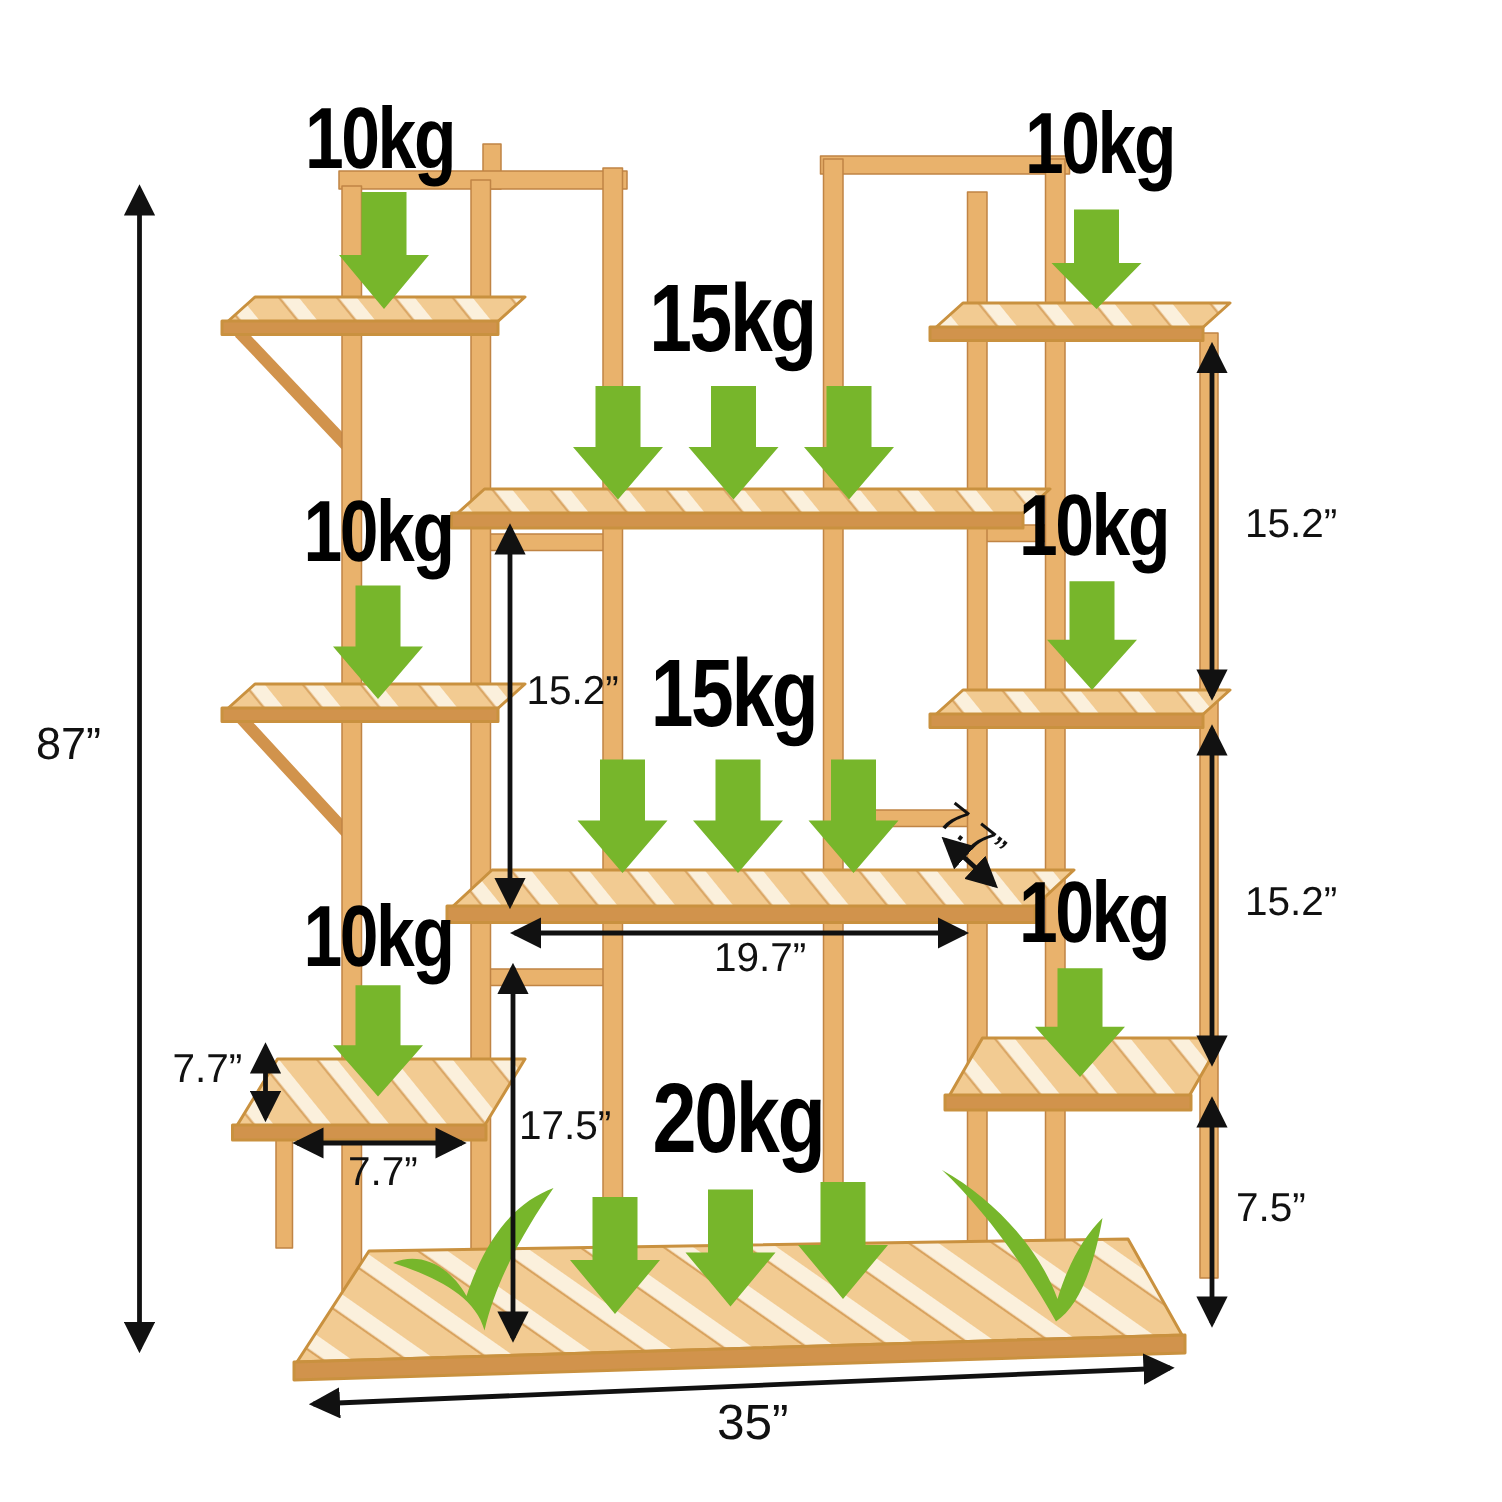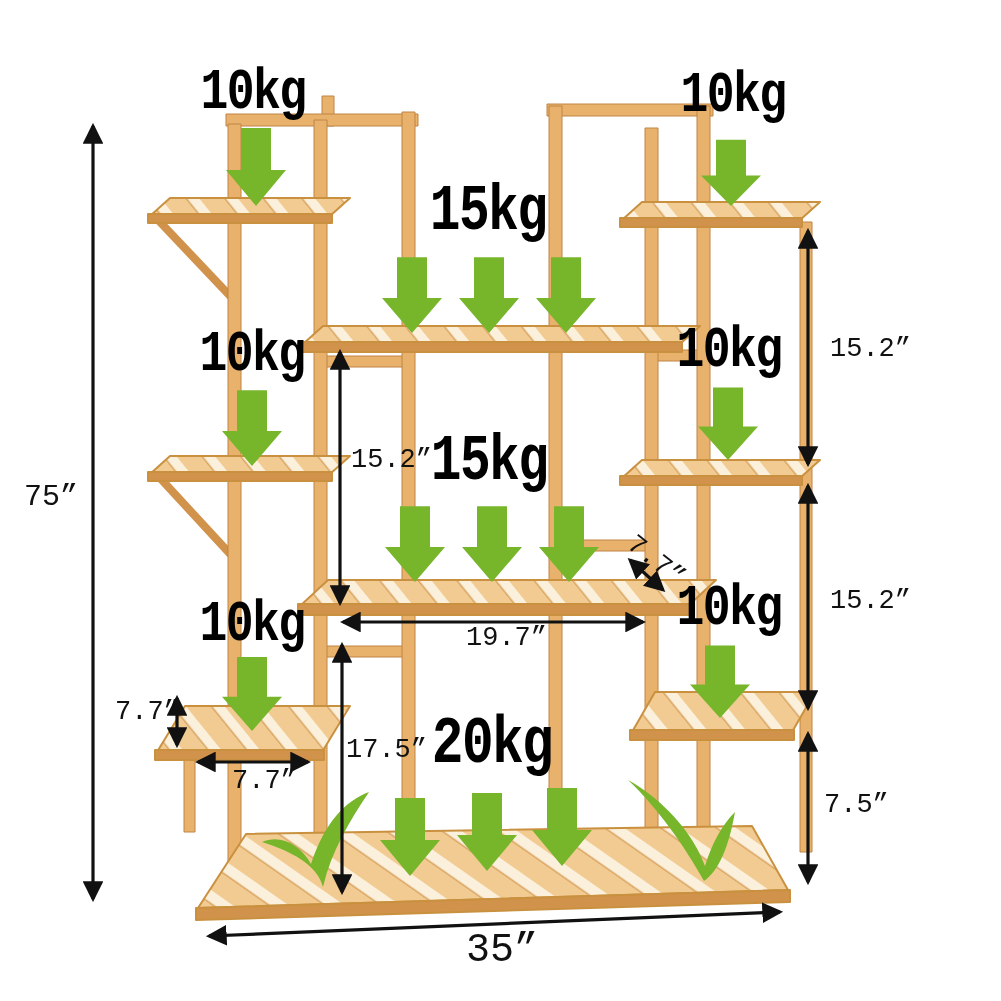--- a/index.html
+++ b/index.html
@@ -1,17 +1,17 @@
 <!DOCTYPE html>
 <html style="--arrow-green: #77B62B; --dimension: #111111; --label-black: #000000; --bamboo-light: #F2CB92; --bamboo-mid: #E9B26C; --bamboo-dark: #D1934C; --background: #FFFFFF;"><head>
 <meta charset="utf-8">
 <style>
   html,body{margin:0;padding:0;background:#fff;}
   #stage{position:relative;width:1001px;height:1001px;background:var(--background,#fff);overflow:hidden;
-         font-family:Liberation Mono, monospace;}
+         font-family:Liberation Sans, sans-serif;}
   #art{position:absolute;left:0;top:0;}
   .wlabel{position:absolute;font-weight:bold;color:var(--label-black,#000);
           letter-spacing:-2px;transform:translateX(-50%) scaleX(0.8);transform-origin:center top;
           white-space:nowrap;line-height:1;}
   .dlabel{position:absolute;font-size:27px;color:var(--dimension,#111);white-space:nowrap;line-height:1;}
   .rot38{transform:rotate(38deg);transform-origin:left top;}
 </style>
 </head>
 <body>
 
@@ -147,25 +147,25 @@
 <div class="wlabel" style="left:253px;top:64px;font-size:58px">10kg</div>
 <div class="wlabel" style="left:733px;top:67px;font-size:58px">10kg</div>
 <div class="wlabel" style="left:488px;top:180px;font-size:64px">15kg</div>
 <div class="wlabel" style="left:252px;top:326px;font-size:58px">10kg</div>
 <div class="wlabel" style="left:729px;top:322px;font-size:58px">10kg</div>
 <div class="wlabel" style="left:489px;top:430px;font-size:64px">15kg</div>
 <div class="wlabel" style="left:252px;top:596px;font-size:58px">10kg</div>
 <div class="wlabel" style="left:729px;top:580px;font-size:58px">10kg</div>
 <div class="wlabel" style="left:492px;top:712px;font-size:66px">20kg</div>
 
-<div class="dlabel" style="left:24px;top:482px;font-size:30px">75”</div>
+<div class="dlabel" style="left:24px;top:482px;font-size:30px">87”</div>
 <div class="dlabel" style="left:830px;top:336px">15.2”</div>
 <div class="dlabel" style="left:830px;top:588px">15.2”</div>
 <div class="dlabel" style="left:824px;top:792px">7.5”</div>
 <div class="dlabel" style="left:351px;top:447px">15.2”</div>
-<div class="dlabel" style="left:466px;top:625px">19.7”</div>
+<div class="dlabel" style="left:476px;top:625px">19.7”</div>
 <div class="dlabel rot38" style="left:638px;top:531px">7.7”</div>
 <div class="dlabel" style="left:115px;top:699px">7.7”</div>
 <div class="dlabel" style="left:232px;top:768px">7.7”</div>
 <div class="dlabel" style="left:346px;top:737px">17.5”</div>
-<div class="dlabel" style="left:466px;top:931px;font-size:40px">35”</div>
+<div class="dlabel" style="left:478px;top:931px;font-size:33px">35”</div>
 
 </div>
 
 </body></html>

